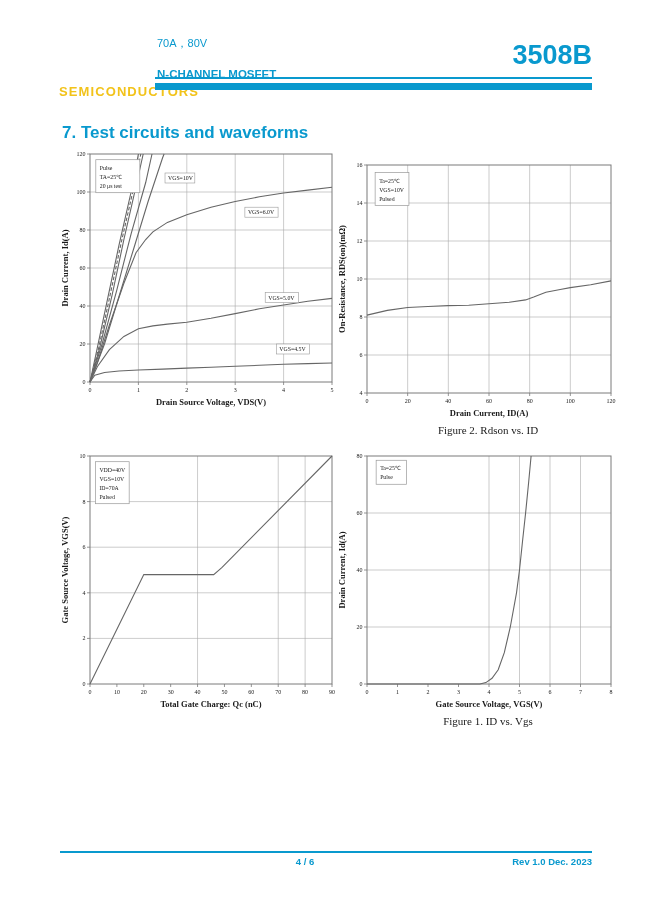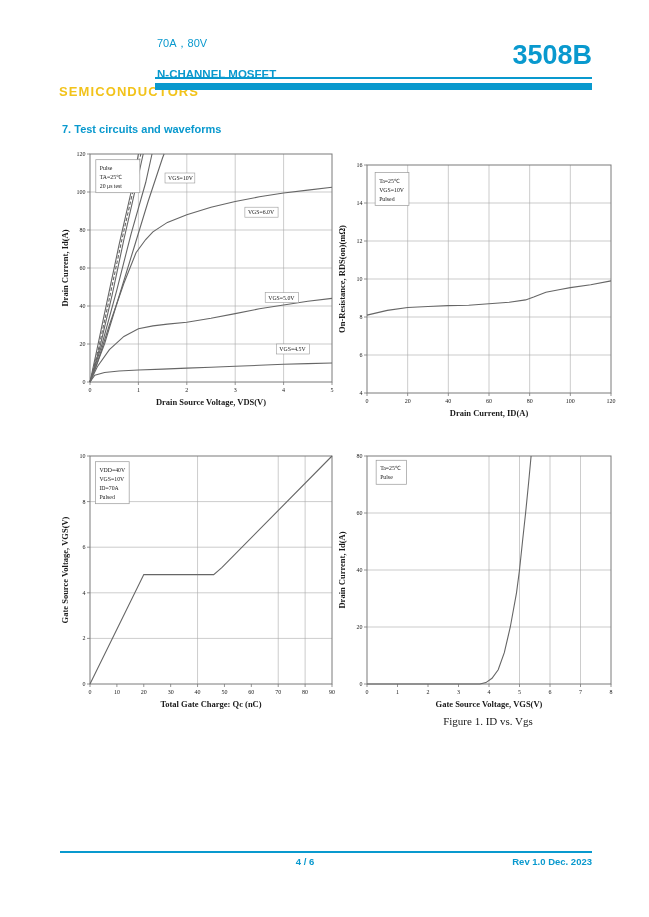--- a/index.html
+++ b/index.html
@@ -11,21 +11,21 @@
   .logo{position:absolute;left:60px;top:26px;font-weight:800;font-size:41px;
         letter-spacing:-1px;line-height:1;}
   .logo-sub{position:absolute;left:59px;top:84px;font-size:13px;font-weight:700;
         letter-spacing:1.1px;}
   .rating{position:absolute;left:157px;top:36px;font-size:11px;font-weight:400;}
   .devtype{position:absolute;left:157px;top:52px;font-size:11.5px;font-weight:700;}
   .partno{position:absolute;right:57px;top:40px;font-size:27px;font-weight:700;}
   .rule-thin{position:absolute;left:155px;top:77px;width:437px;height:1.5px;}
   .rule-thick{position:absolute;left:155px;top:83px;width:437px;height:6.5px;}
   
-  .section-title{position:absolute;left:62px;top:123px;font-size:11px;font-weight:600;}
+  .section-title{position:absolute;left:62px;top:123px;font-size:17px;font-weight:600;}
   
   .figure{position:absolute;}
   .caption{font-family:"Liberation Serif",serif;font-size:11px;color:#1a1a1a;
            text-align:center;padding-left:20px;margin-top:1px;}
   svg text{font-family:"Liberation Serif",serif;fill:#1a1a1a;}
   svg .tick{font-size:6px;}
   svg .axis-label{font-size:8.5px;font-weight:bold;}
   svg .note-text,svg .lbl-text{font-size:5.8px;}
   
   .footer-rule{position:absolute;left:60px;top:851px;width:532px;height:1.5px;}
@@ -172,20 +172,21 @@
           <path d="M30.0 158.1 L50.3 153.4 L70.7 150.5 L91.0 149.5 L111.3 148.6 L131.7 148.2 L152.0 146.7 L172.3 145.2 L188.6 142.9 L196.7 140.0 L208.9 135.3 L223.2 132.5 L233.3 130.6 L253.7 127.7 L274.0 123.9" fill="none" stroke="#666666" stroke-width="1.1"></path>
           <g>
             <rect x="38.13333333333333" y="15.600000000000005" width="33.8" height="33" fill="#fff" stroke="#999" stroke-width="0.7"></rect>
             <text x="42.13333333333333" y="25.600000000000005" class="note-text">Ta=25℃</text>
             <text x="42.13333333333333" y="34.60000000000001" class="note-text">VGS=10V</text>
             <text x="42.13333333333333" y="43.60000000000001" class="note-text">Pulsed</text>
           </g>
           <text x="152" y="259" text-anchor="middle" class="axis-label">Drain Current, ID(A)</text>
           <text x="8" y="122" text-anchor="middle" class="axis-label" transform="rotate(-90 8 122)">On-Resistance, RDS(on)(mΩ)</text>
         </svg></div>
+    <div class="caption">Figure 2. Rdson vs. ID</div>
   </div>
 
   <div class="figure" style="left:60px;top:448px;width:280px">
     <div><svg width="280" height="262">
           <g>
             <line x1="30" x2="272" y1="190.4" y2="190.4" stroke="#aaaaaa" stroke-width="0.6"></line>
             <line x1="30" x2="272" y1="144.79999999999998" y2="144.79999999999998" stroke="#aaaaaa" stroke-width="0.6"></line>
             <line x1="30" x2="272" y1="99.2" y2="99.2" stroke="#aaaaaa" stroke-width="0.6"></line>
             <line x1="30" x2="272" y1="53.6" y2="53.6" stroke="#aaaaaa" stroke-width="0.6"></line>
             <line x1="137.55555555555554" x2="137.55555555555554" y1="8" y2="236" stroke="#aaaaaa" stroke-width="0.6"></line>

